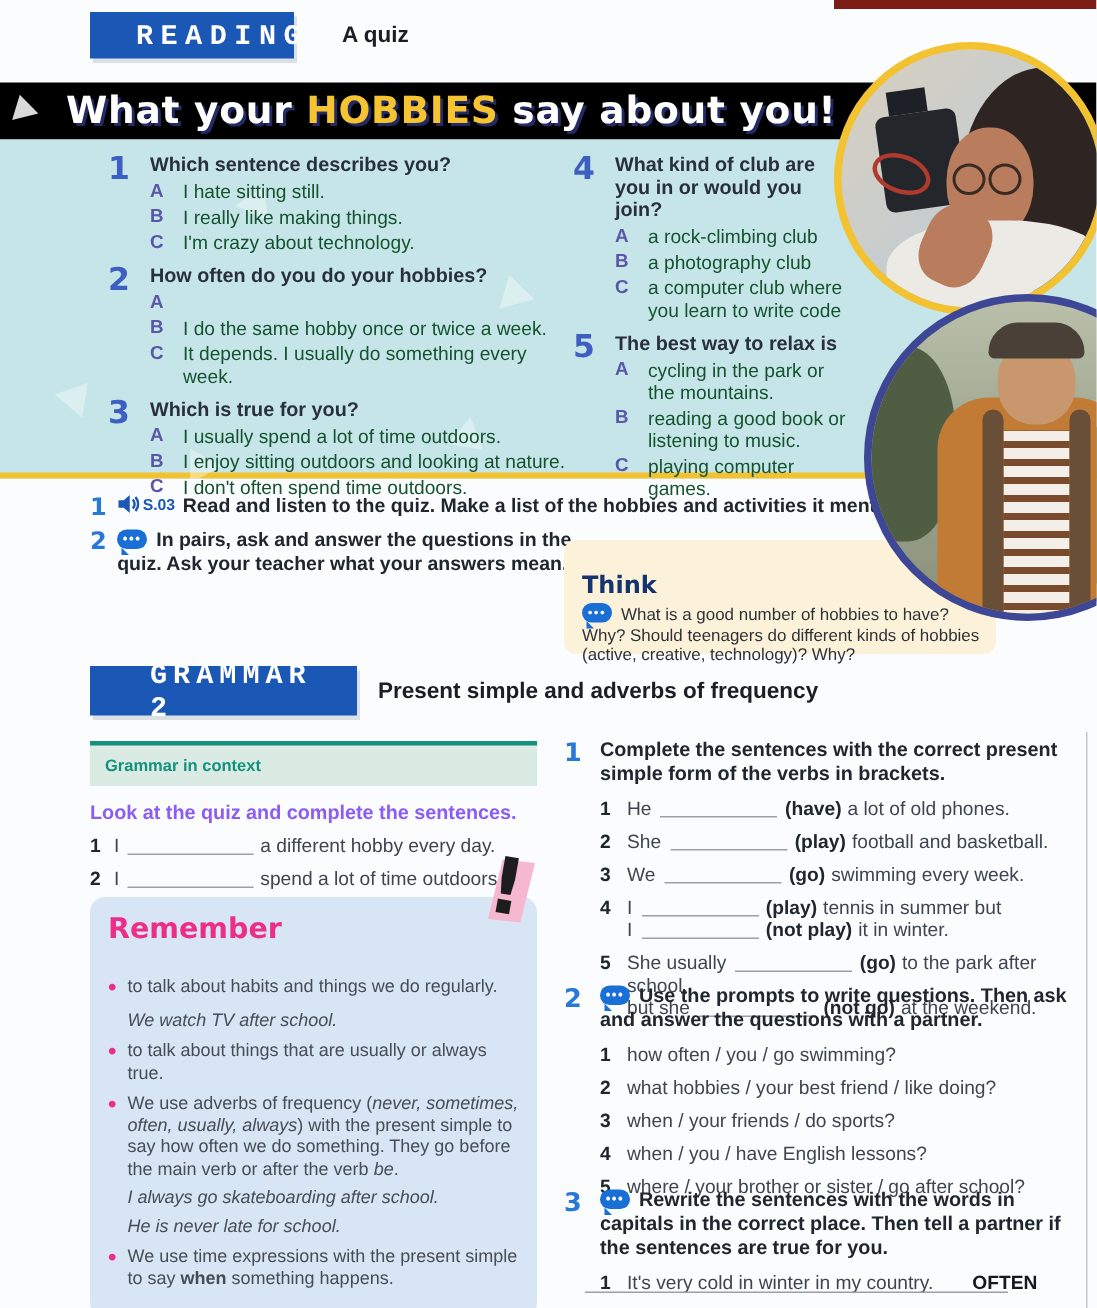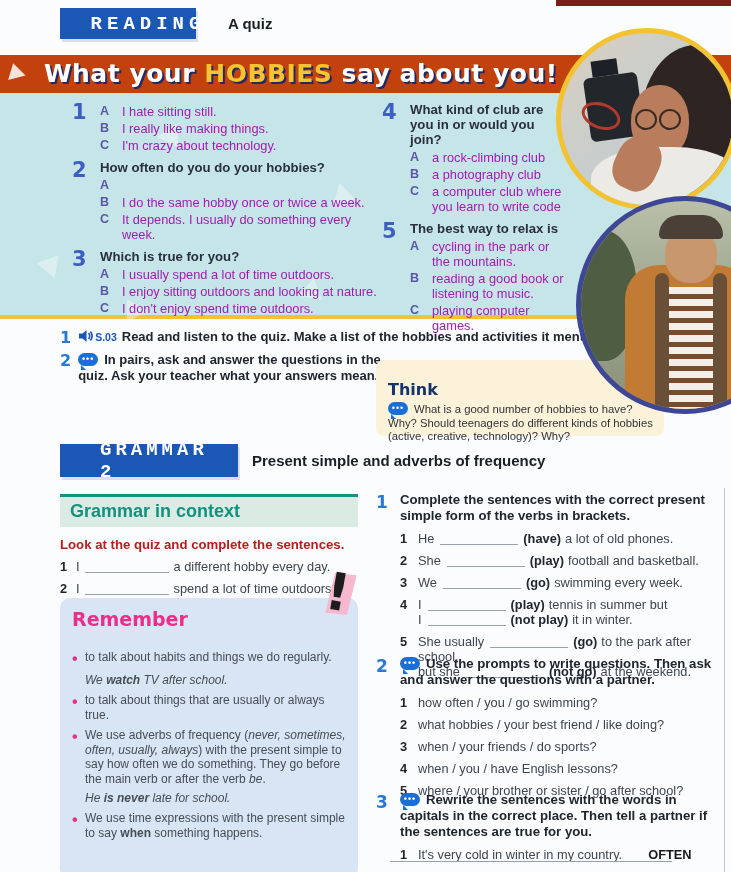--- a/index.html
+++ b/index.html
@@ -17,21 +17,21 @@
     font-family:Liberation Mono, monospace; font-weight:bold;
     display:flex; align-items:center; justify-content:center;
     box-shadow:2px 3px 0 rgba(180,190,205,.45);
     padding-left:40px;
   }
   #reading-tag { left:60px; top:8px; width:136px; height:31px; font-size:19px; letter-spacing:5px; }
   #reading-sub { position:absolute; left:208px; top:15px; font-size:15px; font-weight:bold; color:#1a1f26;margin-left:20px; }
   
   .banner {
     position:absolute; left:0; top:55px; width:731px; height:38px;
-    background:#c2410c; overflow:hidden;
+    background:#000000; overflow:hidden;
   }
   .banner-title {
     position:absolute; left:44px; top:4px;
     font-size:25px; font-weight:800; color:#fff; letter-spacing:.5px;
     text-shadow:2px 2px 0 #232a63;
     font-family:"DejaVu Sans", sans-serif;
   }
   .banner-title .hl { color:#f6c331; }
   .tri { position:absolute; width:0; height:0; }
   
@@ -41,21 +41,21 @@
   }
   .quiz .deco { position:absolute; width:0; height:0; border-left:12px solid transparent; border-right:12px solid transparent; border-bottom:20px solid rgba(255,255,255,.38); }
   .qcol { position:absolute; top:9px; }
   #qcol-left  { left:72px; width:306px; }
   #qcol-right { left:382px; width:182px; }
   .q { display:flex; margin-bottom:5px; }
   .qnum { width:28px; flex-shrink:0; font-size:21px; font-weight:800; color:#3c5fc1; line-height:20px; font-family:"DejaVu Sans", sans-serif; }
   .qtext { font-size:13.2px; font-weight:bold; color:#29303a; line-height:15px; margin-bottom:3px; }
   .opt { display:flex; margin:2px 0; }
   .letter { width:22px; flex-shrink:0; font-size:12.5px; font-weight:800; color:#5a57a8; line-height:15px; }
-  .otext { font-size:12.8px; color:#a21caf; line-height:15px; }
+  .otext { font-size:12.8px; color:#14532d; line-height:15px; }
   
   .photo { position:absolute; border-radius:50%; overflow:hidden; }
   #photo-girl { left:556px; top:28px; width:182px; height:182px; border:5px solid #f3c230; background:linear-gradient(135deg,#d9cfc0 0%,#c3cdd0 60%,#b4c0c4 100%); z-index:5; }
   #photo-boy  { left:576px; top:196px; width:218px; height:218px; border:5px solid #3e4795; background:linear-gradient(180deg,#b9bfa9 0%,#9aa28c 55%,#83靠8b76 100%); z-index:6; }
   #photo-boy  { background:linear-gradient(180deg,#b9bfa9 0%,#9aa28c 55%,#8b9078 100%); }
   .ph { position:absolute; }
   
   .g-hair { right:-18px; top:12px; width:110px; height:150px; background:#2e2422; border-radius:50%; }
   .g-face { right:44px; top:52px; width:58px; height:74px; background:#b97d5e; border-radius:48%; }
   .g-glasses { right:52px; top:76px; width:46px; height:18px; }
@@ -95,37 +95,37 @@
   }
   .think-title { font-size:16px; font-weight:800; color:#15336e; margin-bottom:3px; font-family:"DejaVu Sans", sans-serif;margin-top:12px; }
   .think-text { font-size:11.3px; color:#2e3238; line-height:13.5px; }
   .bulb { position:absolute; left:598px; top:339px; width:58px; height:58px; z-index:3; }
   
   #grammar-tag { left:60px; top:444px; width:178px; height:33px; font-size:19px; letter-spacing:4px; }
   #grammar-title { position:absolute; left:252px; top:452px; font-size:15px; font-weight:bold; color:#1a1f26; }
   
   .gcx { position:absolute; left:60px; top:494px; width:298px; }
   .gcx-band { background:#d9ebe3; border-top:3px solid #169180; padding:4px 10px 5px; }
-  .gcx-title { color:#14917e; font-size:18px; font-weight:800; }
-  .gcx-instr { font-size:13.2px; font-weight:bold; margin:10px 0 7px; color:#b91c1c; }
+  .gcx-title { color:#14917e; font-size:11px; font-weight:800; }
+  .gcx-instr { font-size:13.2px; font-weight:bold; margin:10px 0 7px; color:#8b5cf6; }
   .gitem { display:flex; font-size:12.8px; color:#3d4550; margin-bottom:7px; }
   .gitem .inum { width:16px; font-weight:bold; color:#20262e; flex-shrink:0; }
   .blank { display:inline-block; width:84px; border-bottom:1px solid #9aa0a8; height:12px; margin:0 5px; vertical-align:-2px; }
   .blank.sm { width:78px; }
   
   .remember {
     position:absolute; left:60px; top:598px; width:298px; height:280px;
     background:#d7e5f4; border-radius:10px; padding:10px 10px 0 12px;
   }
   .rem-title { color:#ec2e8a; font-size:19px; font-weight:800; margin-bottom:20px; font-family:"DejaVu Sans", sans-serif; }
   .rem-text { font-size:12px; color:#474d55; line-height:14.5px; }
   .rb { display:flex; margin-top:6px; }
   .rb .bdot { color:#ec2e8a; width:13px; flex-shrink:0; font-weight:bold; }
   .rex-line { margin:5px 0 2px 13px; font-size:12px; color:#474d55; }
-  .rex-line i b, .rex-line b i { font-weight:700;margin-top:17px; }
+  .rex-line i b, .rex-line b i { font-weight:400;margin-top:17px; }
   .excl { position:absolute; left:318px; top:570px; width:46px; height:58px; z-index:2; }
   .excl .hlp { position:absolute; left:12px; top:4px; width:22px; height:40px; background:#f6b8cf; transform:skew(-8deg) rotate(6deg); }
   .excl .mark { position:absolute; left:8px; top:-8px; font-size:52px; font-weight:800; color:#1d1d1d; transform:rotate(10deg); font-family:"DejaVu Sans", sans-serif; }
   
   .gex { position:absolute; left:376px; width:352px; display:flex; }
   #gex1 { top:492px; } #gex2 { top:656px; } #gex3 { top:792px; }
   .gex .num { font-size:17px; font-weight:800; color:#2878d8; width:24px; flex-shrink:0; font-family:"DejaVu Sans", sans-serif; }
   .gex .body { width:328px; }
   .gex .head { font-size:13.2px; font-weight:bold; color:#20262e; line-height:16px; margin-bottom:7px; }
   .gex .item { display:flex; font-size:12.8px; color:#3d4550; line-height:15px; margin-bottom:7px; }
@@ -157,20 +157,21 @@
   <div class="deco" style="left:330px;top:90px;transform:rotate(-15deg);"></div>
   <div class="deco" style="left:40px;top:160px;transform:rotate(40deg);"></div>
   <div class="deco" style="left:300px;top:185px;transform:rotate(10deg);"></div>
   <div class="deco" style="left:120px;top:205px;transform:rotate(-30deg);"></div>
 
   <div class="qcol" id="qcol-left">
 
     <div class="q">
       <div class="qnum">1</div>
       <div class="qbody">
+        <div class="qtext">Which sentence describes you?</div>
         <div class="opt">
             <span class="letter">A</span>
             <span class="otext">I hate sitting still.</span>
           </div>
         <div class="opt">
             <span class="letter">B</span>
             <span class="otext">I really like making things.</span>
           </div>
         <div class="opt">
             <span class="letter">C</span>
@@ -204,21 +205,21 @@
         <div class="opt">
             <span class="letter">A</span>
             <span class="otext">I usually spend a lot of time outdoors.</span>
           </div>
         <div class="opt">
             <span class="letter">B</span>
             <span class="otext">I enjoy sitting outdoors and looking at nature.</span>
           </div>
         <div class="opt">
             <span class="letter">C</span>
-            <span class="otext">I don't enjoy spend time outdoors.</span>
+            <span class="otext">I don't often spend time outdoors.</span>
           </div>
       </div>
     </div>
   </div>
 
   <div class="qcol" id="qcol-right">
 
     <div class="q">
       <div class="qnum">4</div>
       <div class="qbody">
@@ -345,20 +346,21 @@
   </div>
   <div class="rex-line"><i>We </i><b><i>watch</i></b><i> TV after school.</i></div>
   <div class="rb">
     <span class="bdot">•</span>
     <span class="rem-text">to talk about things that are usually or always true.</span>
   </div>
   <div class="rb">
     <span class="bdot">•</span>
     <span class="rem-text"><span>We use adverbs of frequency (</span><i>never, sometimes, often, usually, always</i><span>) with the present simple to say how often we do something. They go before the main verb or after the verb </span><i>be</i><span>.</span></span>
   </div>
+  <div class="rex-line"><i>I </i><b><i>always go</i></b><i> skateboarding after school.</i></div>
   <div class="rex-line"><i>He </i><b><i>is never</i></b><i> late for school.</i></div>
   <div class="rb">
     <span class="bdot">•</span>
     <span class="rem-text"><span>We use time expressions with the present simple to say </span><b>when</b><span> something happens.</span></span>
   </div>
 
 </div>
 
 <div class="gex" id="gex1">
   <span class="num">1</span>

